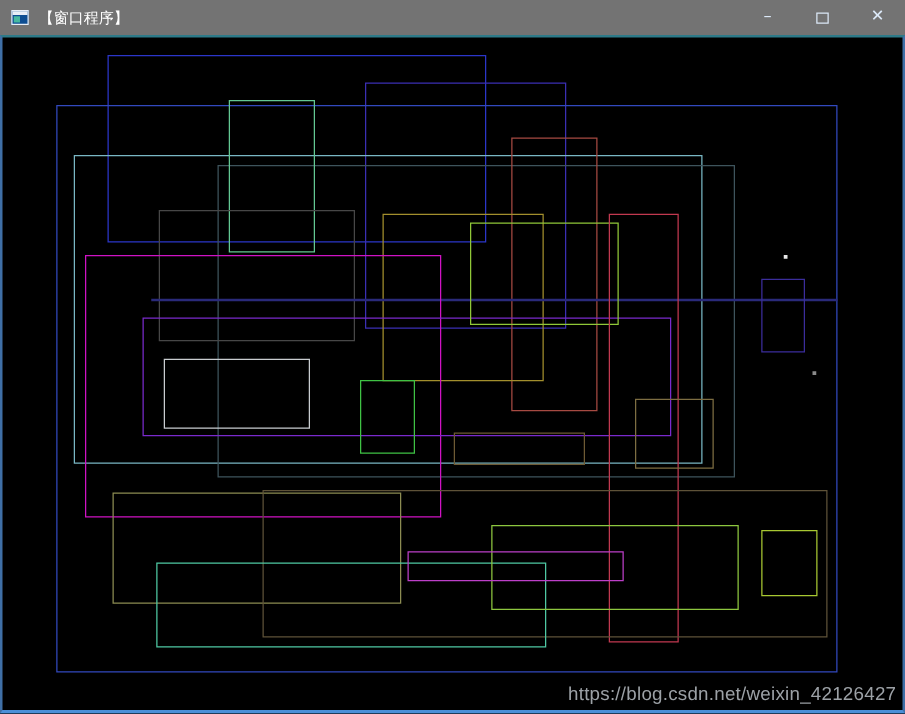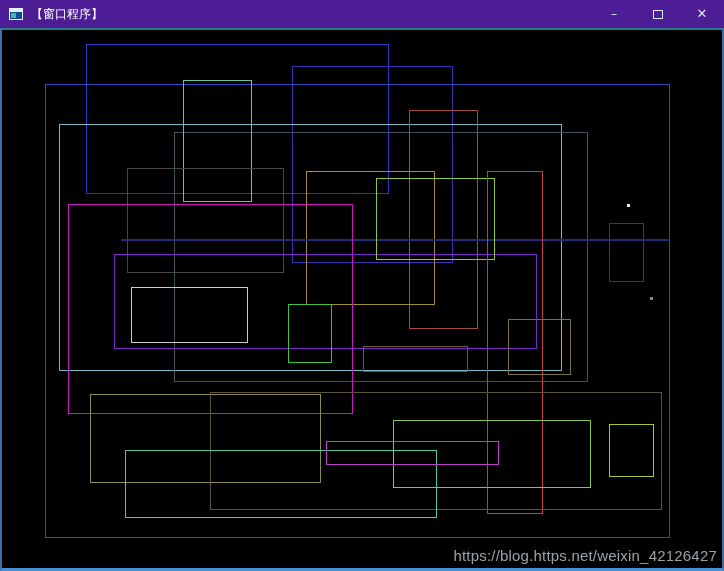--- a/index.html
+++ b/index.html
@@ -59,21 +59,21 @@
     position:absolute;right:7px;bottom:7px;
     color:#9ca1a6;font-size:15px;letter-spacing:.2px;
     font-family:"Liberation Sans",sans-serif;
   }
 </style>
 </head>
 <body>
 
 <div id="window">
 
-  <div id="titlebar" style="background: #4c1d95;">
+  <div id="titlebar" style="background: #737373;">
     <span class="app-icon"></span>
     <span class="title-text">【窗口程序】</span>
     <div class="caption-buttons">
       <button class="caption-btn">
         <span>–</span>
       </button>
       <button class="caption-btn maxi">
         <span></span>
       </button>
       <button class="caption-btn">
@@ -107,15 +107,15 @@
       <div class="rnd-rect" style="left: 90px; top: 394px; width: 231px; height: 89px; border-color: rgb(140, 140, 82);"></div>
       <div class="rnd-rect" style="left: 210px; top: 392px; width: 452px; height: 118px; border-color: rgb(94, 82, 56);"></div>
       <div class="rnd-rect" style="left: 125px; top: 450px; width: 312px; height: 68px; border-color: rgb(79, 201, 164);"></div>
       <div class="rnd-rect" style="left: 393px; top: 420px; width: 198px; height: 68px; border-color: rgb(141, 198, 63);"></div>
       <div class="rnd-rect" style="left: 609px; top: 424px; width: 45px; height: 53px; border-color: rgb(168, 200, 50);"></div>
       <div class="rnd-rect" style="left: 326px; top: 441px; width: 173px; height: 24px; border-color: rgb(188, 63, 200);"></div>
       <div class="dot" style="left: 627px; top: 204px; background: rgb(232, 232, 232);"></div>
       <div class="dot" style="left: 650px; top: 297px; background: rgb(138, 138, 138);"></div>
     </div>
 
-  <div id="watermark">https://blog.https.net/weixin_42126427</div>
+  <div id="watermark">https://blog.csdn.net/weixin_42126427</div>
 
 </div>
 
 </body></html>

